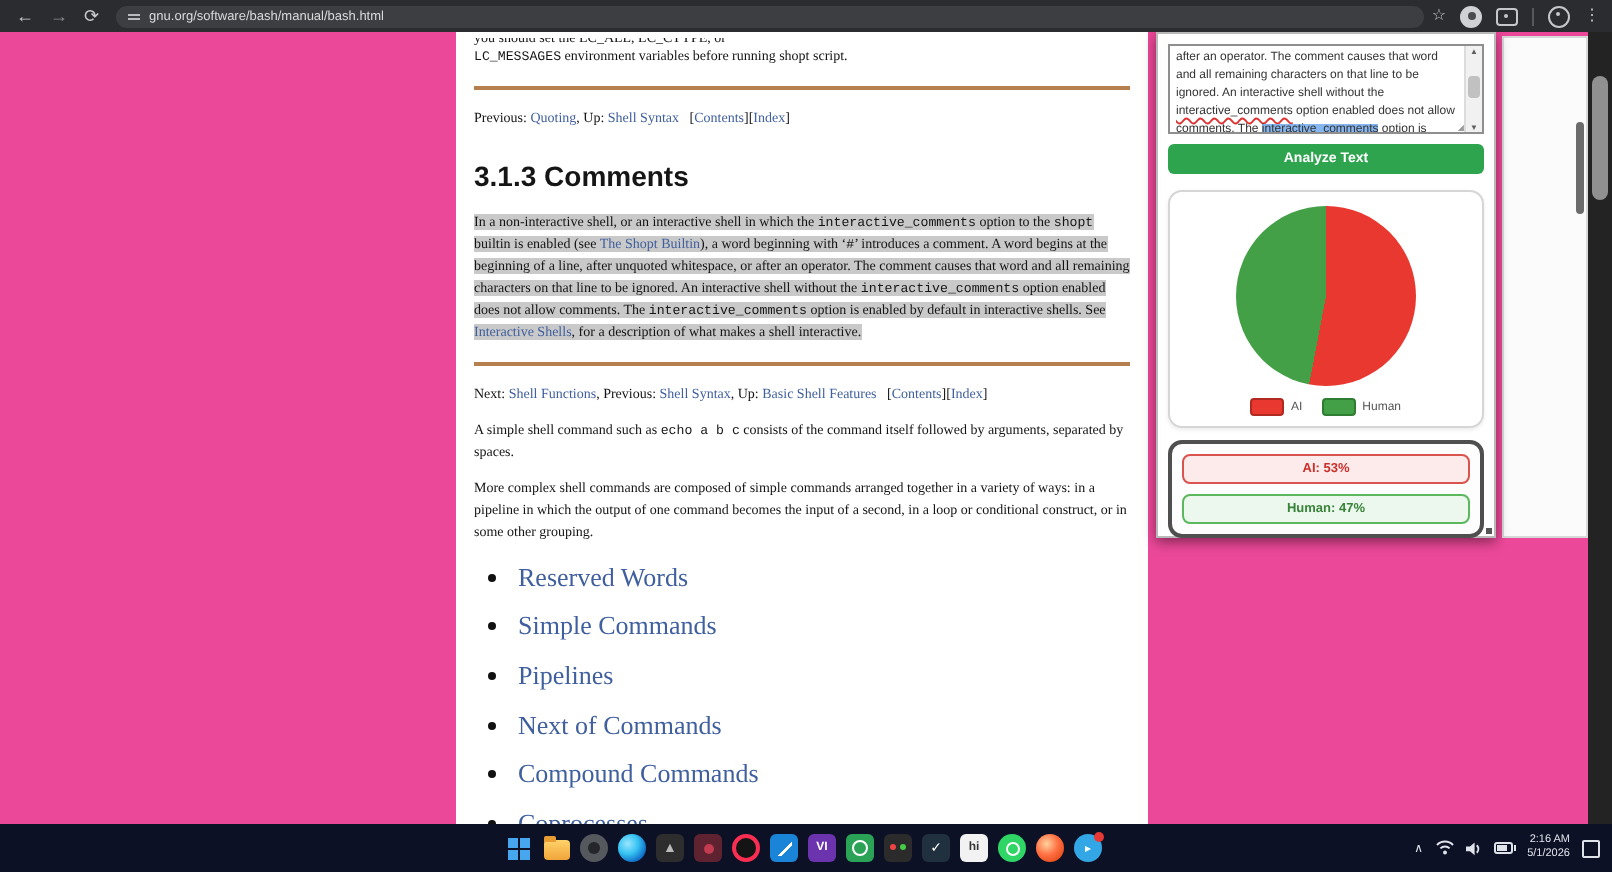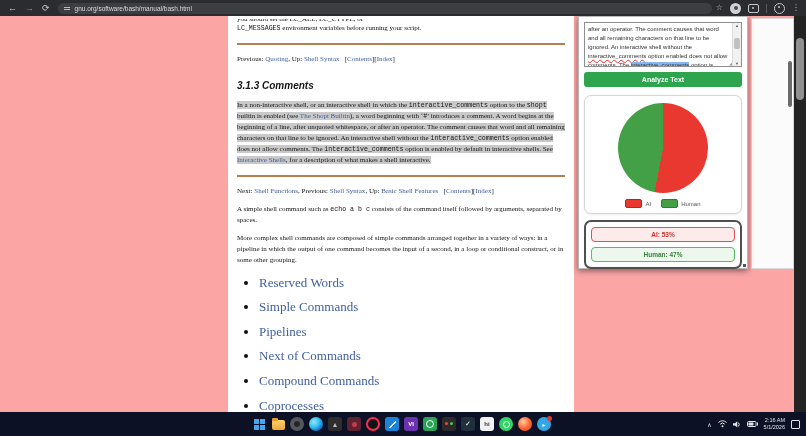--- a/index.html
+++ b/index.html
@@ -23,29 +23,29 @@
   .extavatar{width:11px;height:11px;border-radius:50%;background:#cfd1d4;position:relative;}
   .extavatar::after{content:"";position:absolute;left:3.5px;top:3.5px;width:4px;height:4px;border-radius:50%;background:#4a4b4e;}
   .incog{width:9px;height:7px;border:1px solid #c5c7ca;border-radius:2px;position:relative;}
   .incog::after{content:"";position:absolute;left:2.5px;top:2px;width:2px;height:2px;border-radius:50%;background:#c5c7ca;}
   .sep{width:1px;height:9px;background:#55575a;}
   .profile{width:9px;height:9px;border:1px solid #c5c7ca;border-radius:50%;position:relative;}
   .profile::after{content:"";position:absolute;left:2.5px;top:2.5px;width:2px;height:2px;border-radius:50%;background:#c5c7ca;}
   .kebab{font-size:8px;color:#c5c7ca;line-height:1;}
 
   
-  .page{position:absolute;left:0;top:16px;width:806px;height:396px;background:#fca5a5;overflow:hidden;}
+  .page{position:absolute;left:0;top:16px;width:806px;height:396px;background:#ec4899;overflow:hidden;}
   .content{position:absolute;left:228px;top:0;width:346px;height:396px;background:#ffffff;
            padding:3px 9px;box-sizing:border-box;font-size:7px;line-height:1.55;overflow:hidden;}
   .clip{height:4px;overflow:hidden;}
   .clip>span{position:relative;top:-5px;display:block;}
   .mono{font-family:"Liberation Mono",monospace;font-size:6.6px;}
   .lnk{color:#3f5f9e;text-decoration:none;cursor:pointer;}
   .content hr{border:none;border-top:2px solid #b5804d;margin:9px 0;}
-  .h4{font-family:"Liberation Sans",sans-serif;font-weight:bold;font-size:10px;color:#151515;margin:13px 0 6px 0;font-style:italic;}
+  .h4{font-family:"Liberation Sans",sans-serif;font-weight:bold;font-size:14px;color:#151515;margin:13px 0 6px 0;}
   .h3{font-family:"Liberation Sans",sans-serif;font-weight:bold;font-size:12px;color:#151515;margin:12px 0 6px 0;}
   .para{margin:0 0 7px 0;}
   .sel{background:#c9c9c9;}
   ul.cmdlist{margin:4px 0 8px 0;padding-left:22px;color:#111;}
   ul.cmdlist li{margin-bottom:4.5px;font-size:13px;}
 
   
   .popup{position:absolute;left:578px;top:0;width:170px;height:253px;background:#fff;
          border:1px solid #b9b9b9;box-shadow:0 2px 6px rgba(0,0,0,.45);box-sizing:border-box;
          padding:5px;z-index:40;font-family:"Liberation Sans",sans-serif;}
@@ -146,21 +146,21 @@
       <span class="kebab">⋮</span>
     </div>
   </div>
 
   <div class="page">
 
     <div class="content">
       <div class="clip">
           <span>you should set the LC_ALL, LC_CTYPE, or</span>
         </div>
-      <p class="para"><span class="mono">LC_MESSAGES</span><span> environment variables before running your script.</span></p>
+      <p class="para"><span class="mono">LC_MESSAGES</span><span> environment variables before running shopt script.</span></p>
       <hr>
       <p class="para"><span>Previous: </span><a class="lnk">Quoting</a><span>, Up: </span><a class="lnk">Shell Syntax</a><span> &nbsp;&nbsp;[</span><a class="lnk">Contents</a><span>][</span><a class="lnk">Index</a><span>]</span></p>
       <div class="h4">3.1.3 Comments</div>
       <p class="para"><span class="sel"><span>In a non-interactive shell, or an interactive shell in which the </span><span class="mono">interactive_comments</span><span> option to the </span><span class="mono">shopt</span><span> builtin is enabled (see </span><a class="lnk">The Shopt Builtin</a><span>), a word beginning with ‘</span><span class="mono">#</span><span>’ introduces a comment. A word begins at the beginning of a line, after unquoted whitespace, or after an operator. The comment causes that word and all remaining characters on that line to be ignored. An interactive shell without the </span><span class="mono">interactive_comments</span><span> option enabled does not allow comments. The </span><span class="mono">interactive_comments</span><span> option is enabled by default in interactive shells. See </span><a class="lnk">Interactive Shells</a><span>, for a description of what makes a shell interactive.</span></span></p>
       <hr>
       <p class="para"><span>Next: </span><a class="lnk">Shell Functions</a><span>, Previous: </span><a class="lnk">Shell Syntax</a><span>, Up: </span><a class="lnk">Basic Shell Features</a><span> &nbsp;&nbsp;[</span><a class="lnk">Contents</a><span>][</span><a class="lnk">Index</a><span>]</span></p>
       <p class="para"><span>A simple shell command such as </span><span class="mono">echo a b c</span><span> consists of the command itself followed by arguments, separated by spaces.</span></p>
       <p class="para">More complex shell commands are composed of simple commands arranged together in a variety of ways: in a pipeline in which the output of one command becomes the input of a second, in a loop or conditional construct, or in some other grouping.</p>
       <ul class="cmdlist">
 

